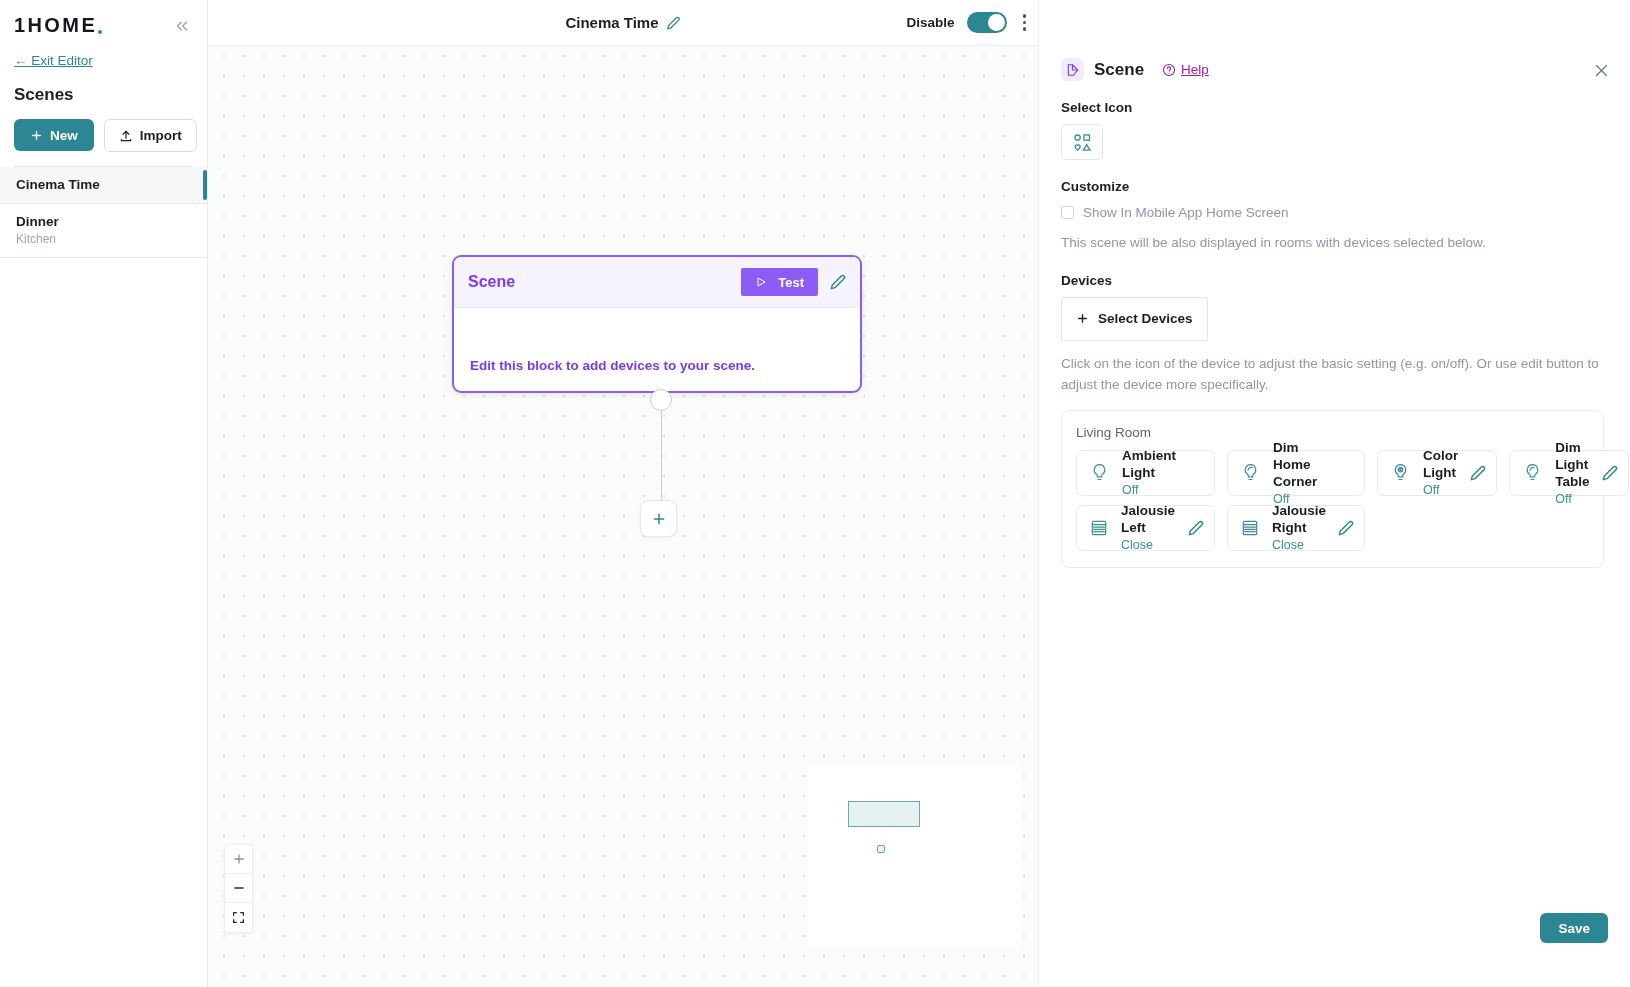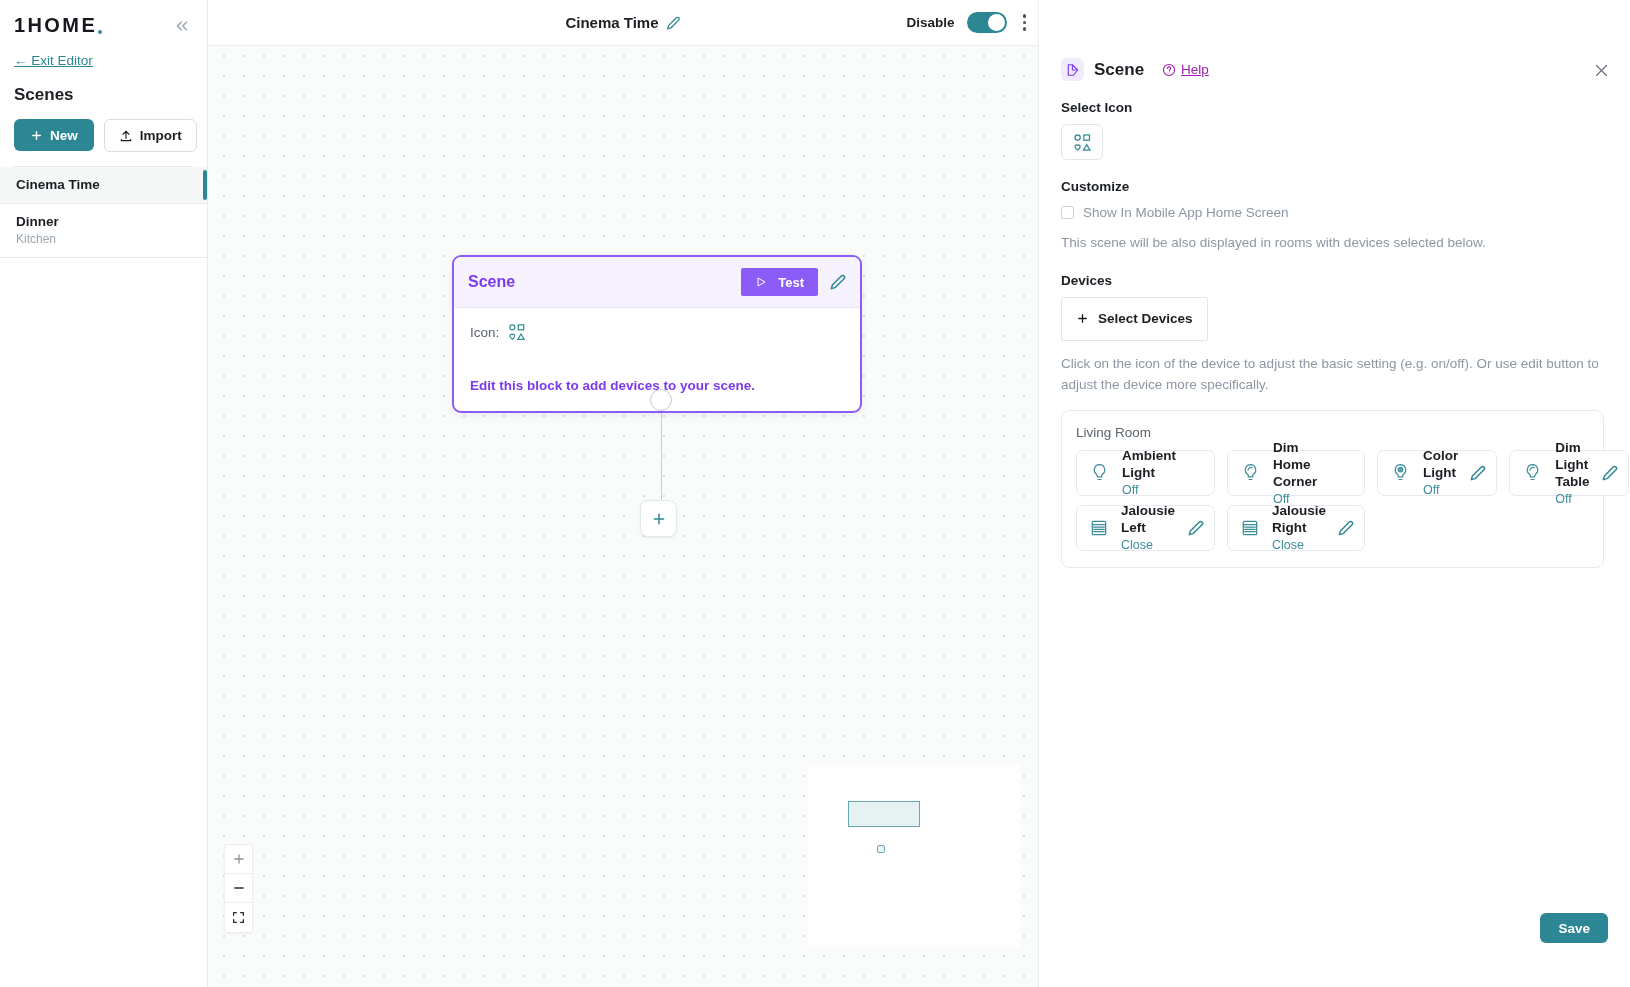--- a/index.html
+++ b/index.html
@@ -321,29 +321,20 @@
             <span>Test</span>
           </button>
           <span class="pencil-btn">
             <svg width="16" height="16" viewBox="0 0 24 24" fill="none" stroke="#2d8693" stroke-width="2.2" stroke-linecap="round" stroke-linejoin="round">
                 <path d="M17 3a2.8 2.8 0 1 1 4 4L7.5 20.5 2 22l1.5-5.5Z"></path>
               </svg>
           </span>
         </div>
       </div>
       <div class="node-body">
-        <div class="node-icon-row">
-          <span class="node-icon-label">Icon:</span>
-          <svg width="20" height="20" viewBox="0 0 24 24" fill="none" stroke="#3d8d99" stroke-width="1.5">
-            <circle cx="6.4" cy="6.4" r="3"></circle>
-            <rect x="13.6" y="3.4" width="6.4" height="6"></rect>
-            <path d="M6.4 20.6c-3.4-2.4-3.4-4.6-2-5.6 1-0.8 2 0 2 0.9 0-.9 1-1.7 2-.9 1.4 1 1.4 3.2-2 5.6Z"></path>
-            <path d="M16.8 14.4 20.6 20.8h-7.6Z"></path>
-          </svg>
-        </div>
         <div class="node-hint">Edit this block to add devices to your scene.</div>
       </div>
     </div>
 
     <div class="connector-line"></div>
     <div class="connector-dot"></div>
     <div class="add-node-btn">
       <svg width="16" height="16" viewBox="0 0 24 24" fill="none" stroke="currentColor" stroke-width="2.2" stroke-linecap="round">
           <line x1="12" y1="5" x2="12" y2="19"></line>
           <line x1="5" y1="12" x2="19" y2="12"></line>

